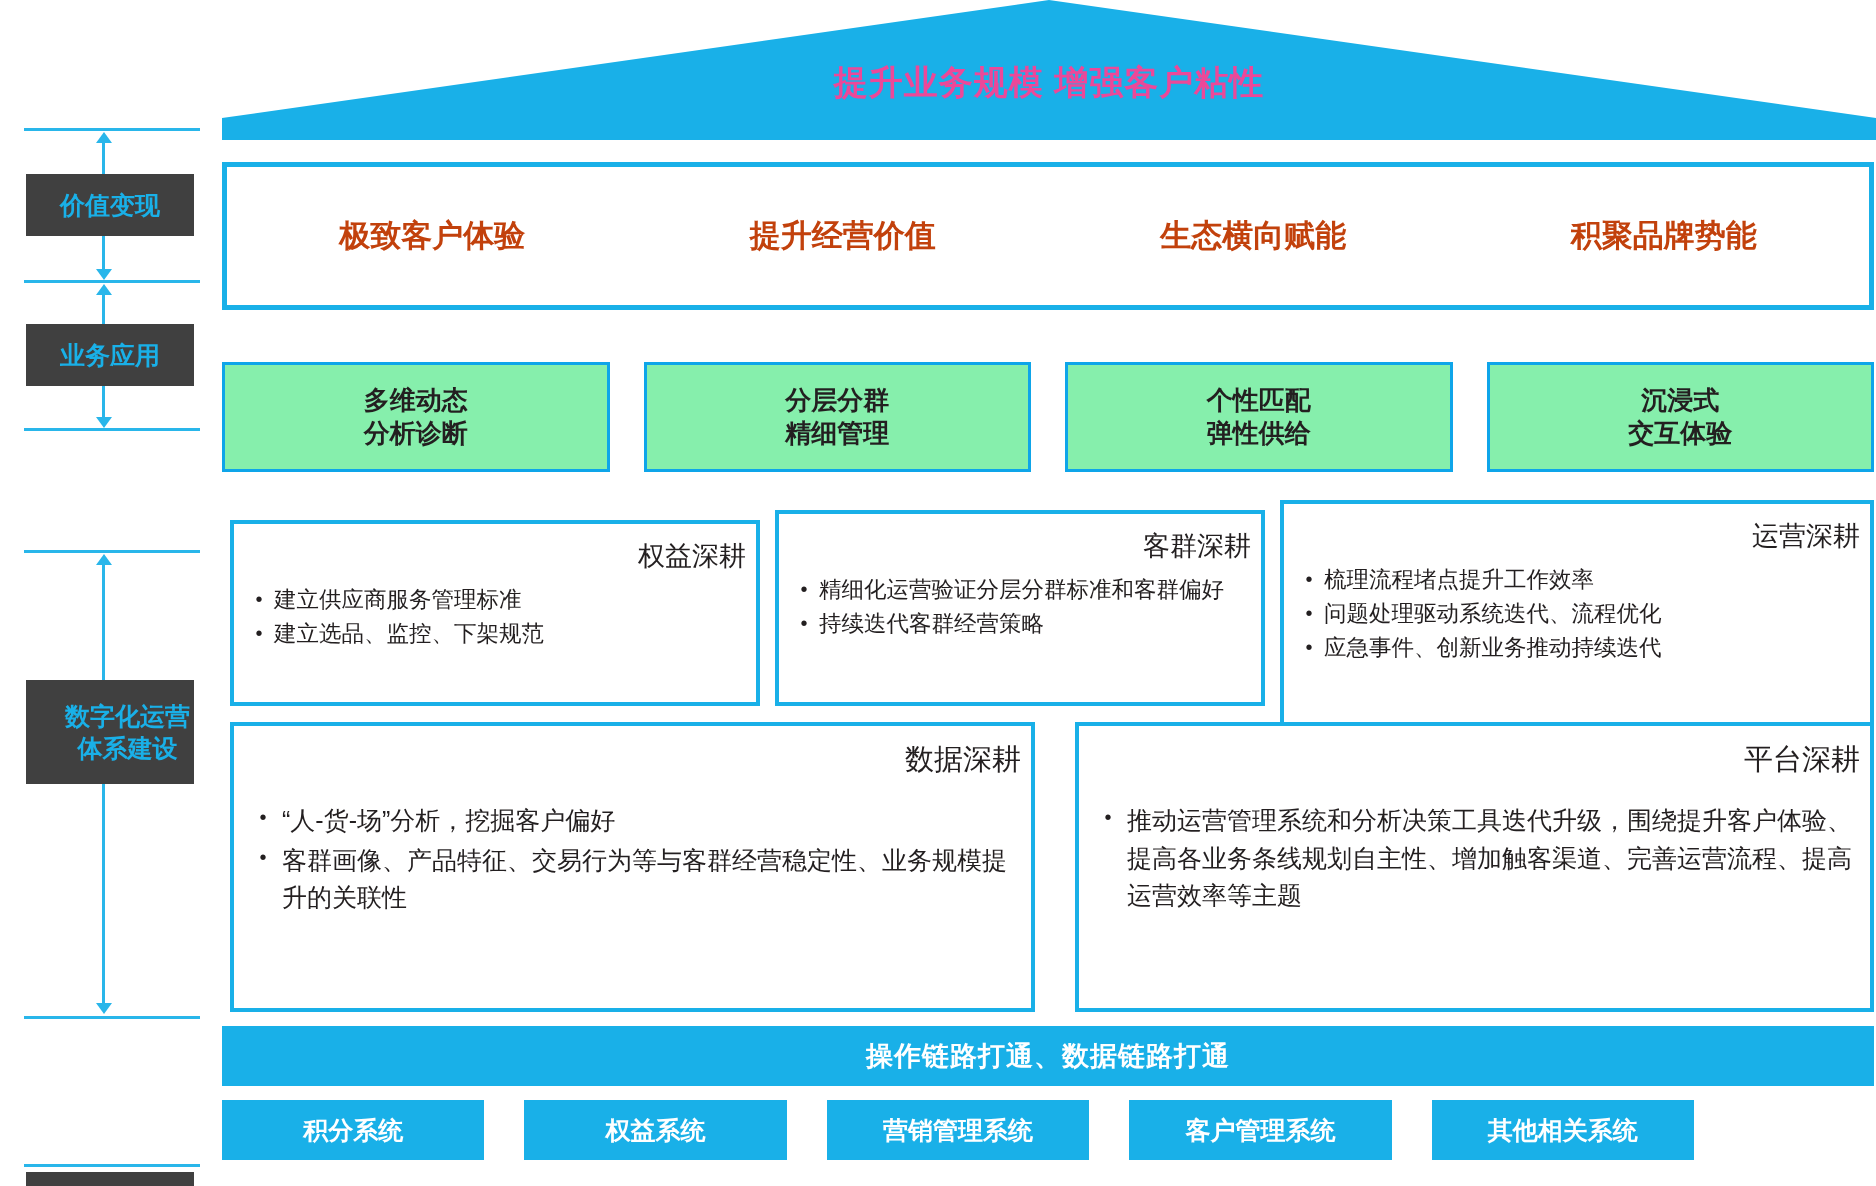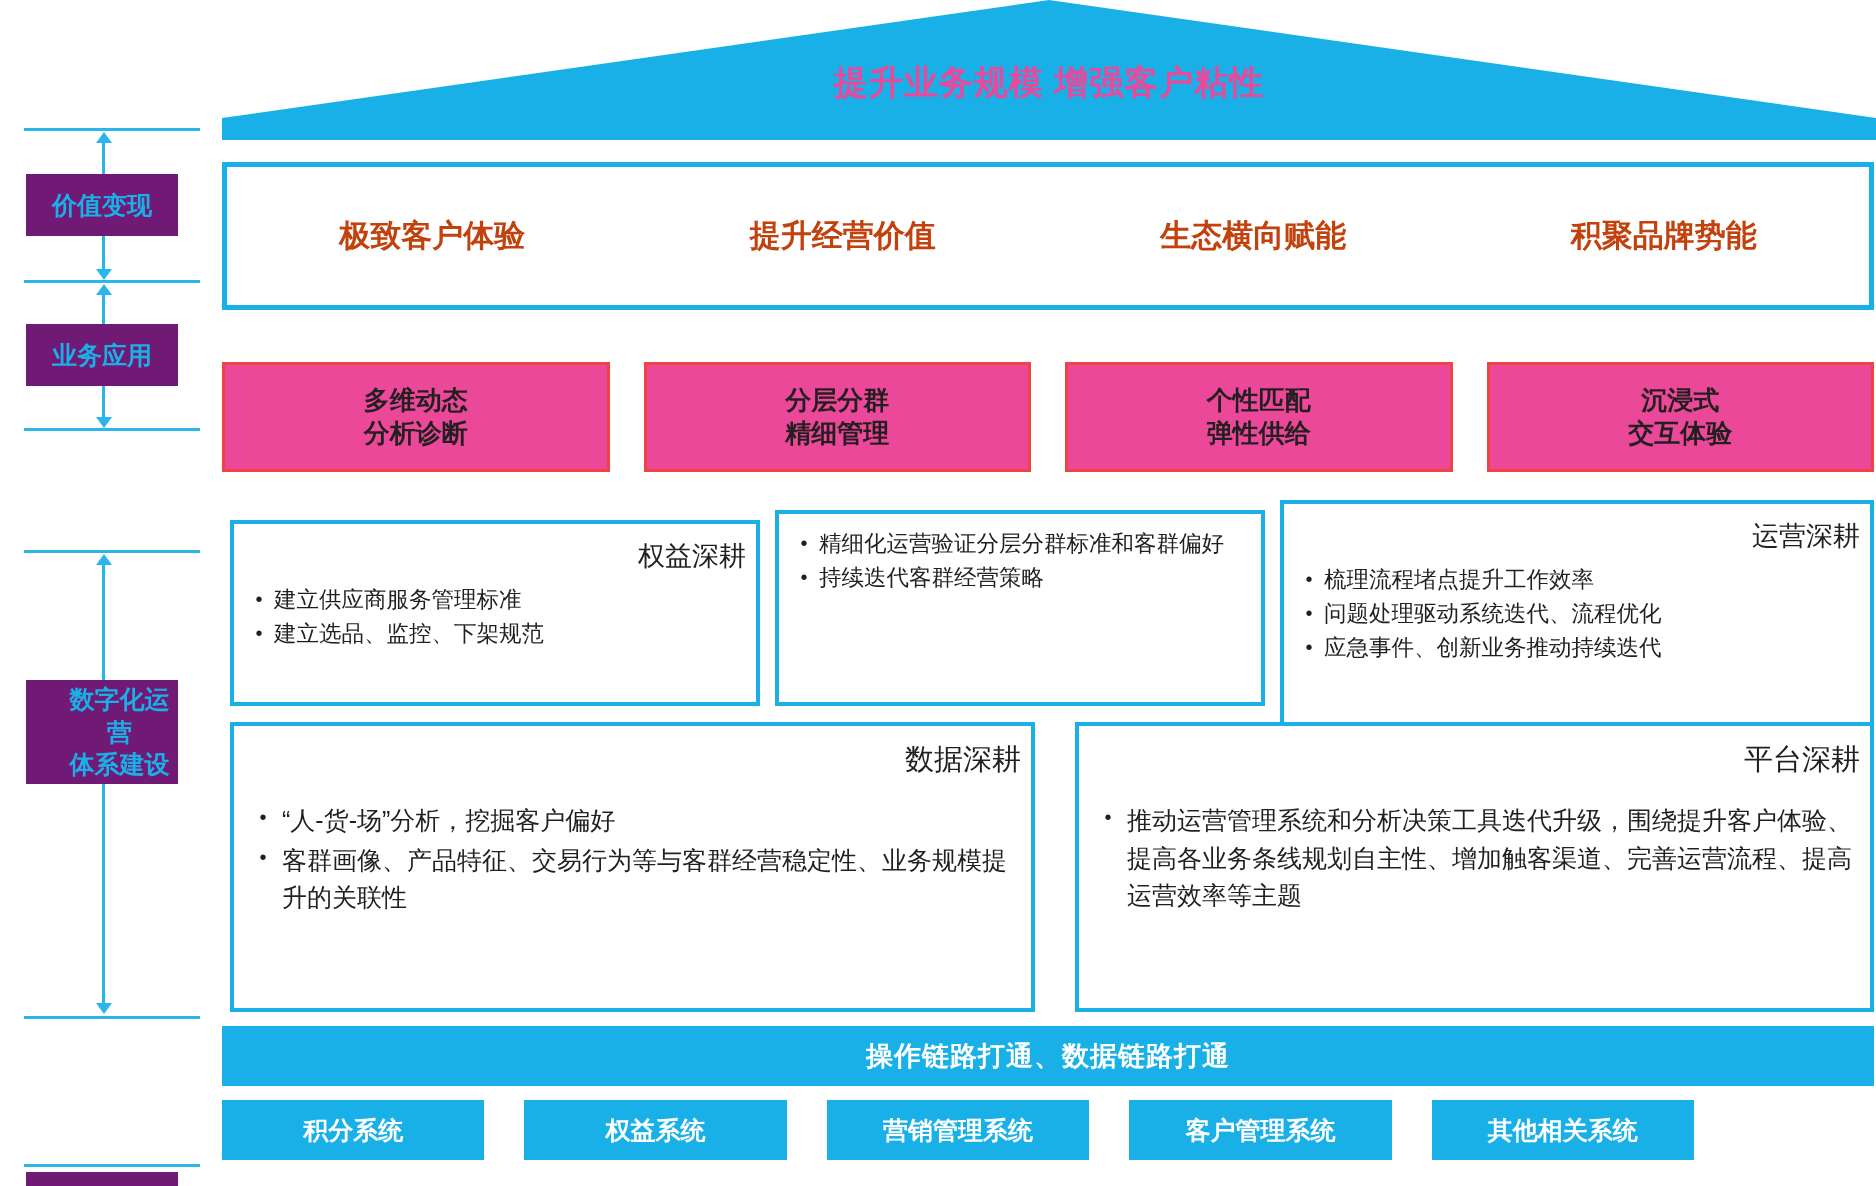--- a/index.html
+++ b/index.html
@@ -40,51 +40,51 @@
   }
   .arrow-up, .arrow-down {
     position: absolute; left: 82px; width: 0; height: 0;
     border-left: 8px solid transparent; border-right: 8px solid transparent;
   }
   .arrow-up { border-bottom: 11px solid #29b6ea; }
   .arrow-down { border-top: 11px solid #29b6ea; }
 
   .stage-label {
     position: absolute;
-    background: #701a75;
+    background: #404040;
     color: #19b0e8;
     font-weight: bold;
     font-size: 25px;
     line-height: 1.3;
     text-align: center;
     display: flex; align-items: center; justify-content: center;
-    left: 12px; width: 152px;
+    left: 12px; width: 168px;
   }
 
   .value-band {
     position: absolute; left: 222px; top: 162px; width: 1652px; height: 148px;
     border: 5px solid #19b0e8;
     display: flex; align-items: center; justify-content: space-around;
     background: #fff;
   }
   .value-band .vitem {
     font-size: 31px; font-weight: bold; color: #c2410c; padding: 0 10px;
   }
 
   
   .app-row {
     position: absolute; left: 222px; top: 362px; width: 1652px; height: 110px;
     display: flex; gap: 34px;
   }
   .app-box {
     flex: 1 1 0;
-    border: 3px solid #ef4444;
+    border: 3px solid #0ea5e9;
     display: flex; flex-direction: column; align-items: center; justify-content: center;
     font-size: 26px; font-weight: bold; line-height: 1.28; text-align: center;
-    background: #ec4899;
+    background: #86efac;
   }
 
   
   .dig-box {
     position: absolute;
     border: 4px solid #19b0e8;
     background: #fff;
     padding: 14px 10px 10px 10px;
   }
   .dig-title {
@@ -210,20 +210,21 @@
         <span class="li-text">建立供应商服务管理标准</span>
       </li>
       <li>
         <span class="bullet">•</span>
         <span class="li-text">建立选品、监控、下架规范</span>
       </li>
     </ul>
   </div>
 
   <div class="dig-box" id="box-kequn">
+    <div class="dig-title">客群深耕</div>
     <ul class="dig-list">
       <li>
         <span class="bullet">•</span>
         <span class="li-text">精细化运营验证分层分群标准和客群偏好</span>
       </li>
       <li>
         <span class="bullet">•</span>
         <span class="li-text">持续迭代客群经营策略</span>
       </li>
     </ul>

